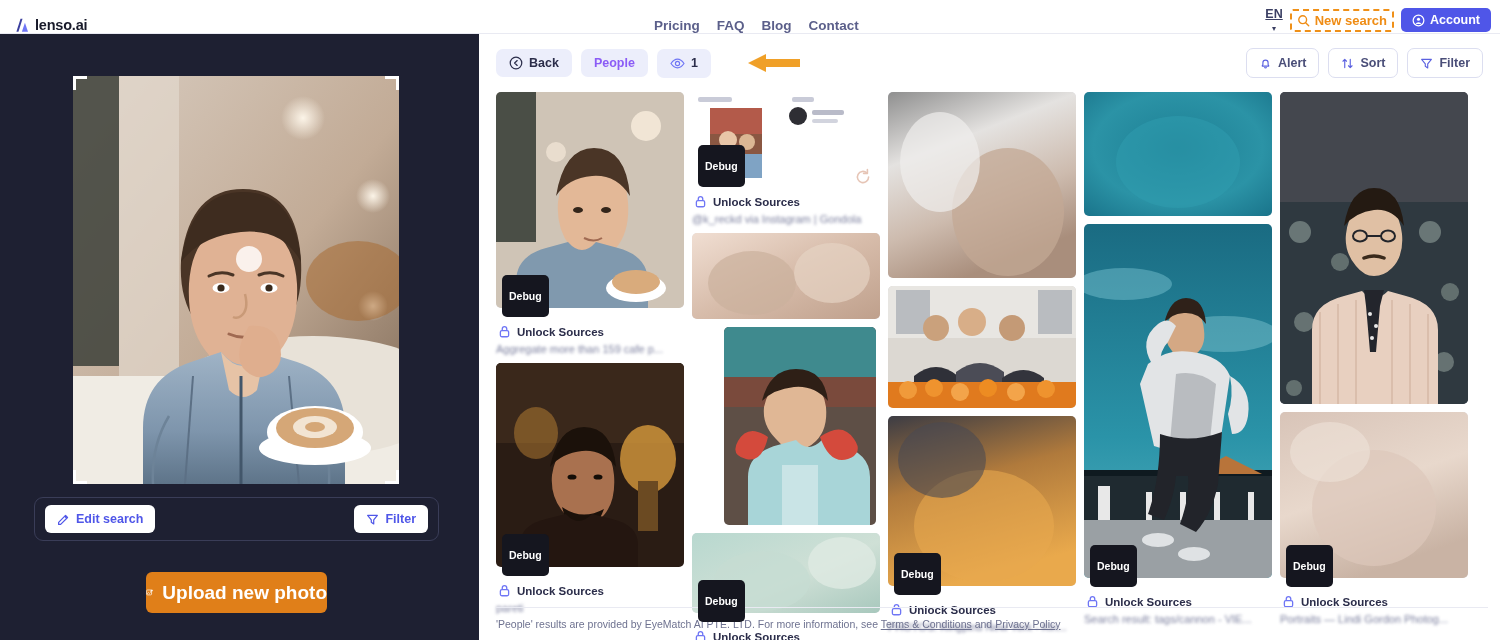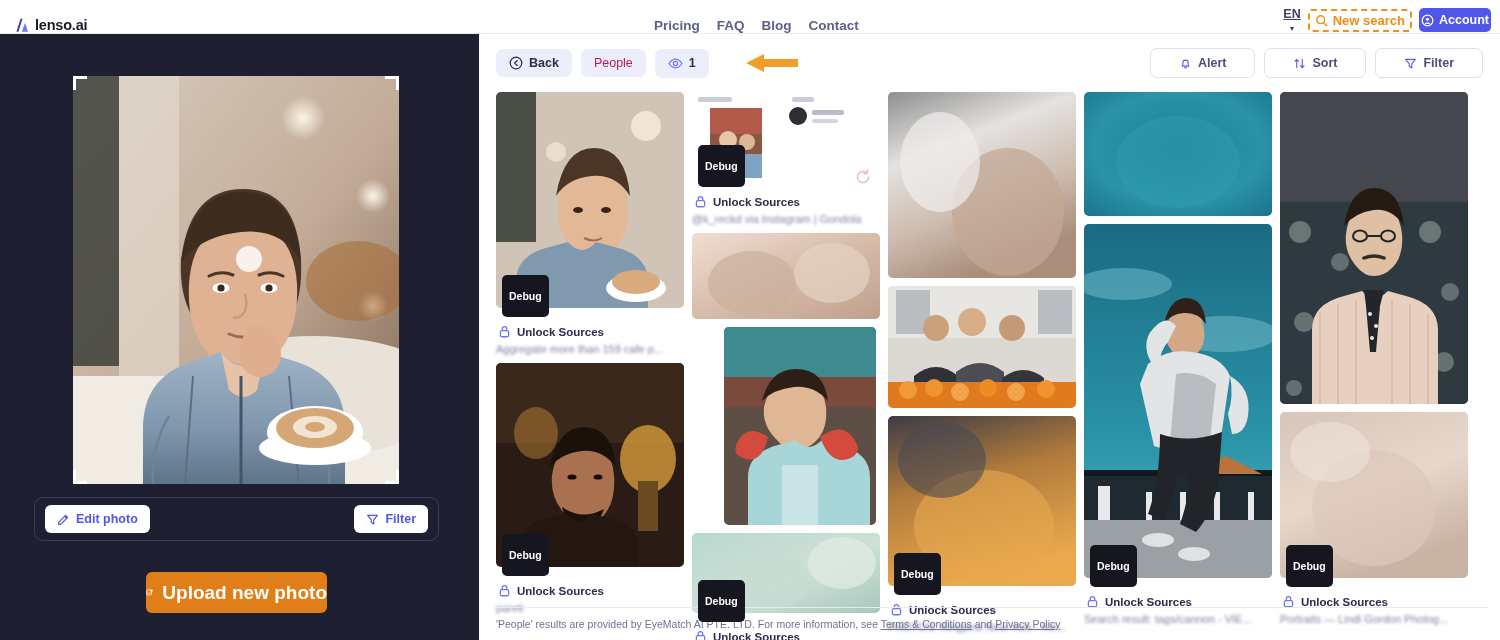--- a/index.html
+++ b/index.html
@@ -43,21 +43,21 @@
   .newsearch {
     display: flex; align-items: center; gap: 5px;
     background: #fff; border: none; cursor: pointer;
     padding: 1px 2px;
   }
   .newsearch-txt { font-size: 13px; font-weight: 700; color: #ef8c14; white-space: nowrap; }
 
   .account-btn {
     display: flex; align-items: center; gap: 5px;
     background: #4f56e8; border-radius: 5px;
-    padding: 5px 2px; cursor: pointer; border: none;
+    padding: 5px 11px; cursor: pointer; border: none;
   }
   .account-txt { font-size: 12.5px; font-weight: 700; color: #ffffff; white-space: nowrap; }
 
   
   .sidebar {
     position: absolute; top: 34px; left: 0;
     width: 479px; height: 606px;
     background: #1e2032;
   }
   .photo-frame {
@@ -106,30 +106,30 @@
   .toolbar {
     position: absolute; top: 0; left: 0; width: 1021px; height: 58px;
     display: flex; align-items: center; padding: 0 17px;
   }
   .tbtn {
     display: flex; align-items: center; gap: 6px;
     background: #eceefb; border: none; border-radius: 7px;
     padding: 7px 13px; cursor: pointer; margin-right: 9px;
   }
   .tbtn-txt { font-size: 12.5px; font-weight: 700; color: #2b2d4a; white-space: nowrap; }
-  .tbtn.plain .tbtn-txt { font-weight: 400; color: #be185d; }
+  .tbtn.plain .tbtn-txt { font-weight: 700; color: #8b5cf6; }
   .tbtn.count .tbtn-txt { font-weight: 700; color: #2b2d4a; }
 
   .arrow-wrap { margin-left: 6px; display: flex; align-items: center; }
 
   .toolbar-right { margin-left: auto; display: flex; align-items: center; gap: 9px; }
   .obtn {
     display: flex; align-items: center; gap: 6px;
     background: #fff; border: 1px solid #dcdef0; border-radius: 7px;
-    padding: 7px 28px; cursor: pointer;
+    padding: 7px 12px; cursor: pointer;
   }
   .obtn-txt { font-size: 12.5px; font-weight: 600; color: #4a4e78; white-space: nowrap; }
 
   
   .grid {
     position: absolute; top: 58px; left: 17px;
     width: 992px; height: 510px;
     display: flex; gap: 8px;
   }
   .col { width: 188px; display: flex; flex-direction: column; gap: 8px; }
@@ -289,21 +289,21 @@
   <div class="crop-corner crop-tr"></div>
   <div class="crop-corner crop-bl"></div>
   <div class="crop-corner crop-br"></div>
 
   <div class="tool-row">
     <button class="wbtn">
       <svg width="13" height="13" viewBox="0 0 16 16">
         <path d="M2 11.5 L2 14 L4.5 14 L13 5.5 L10.5 3 Z" fill="none" stroke="#4f56e8" stroke-width="1.5" stroke-linejoin="round"></path>
         <line x1="9.5" y1="4" x2="12" y2="6.5" stroke="#4f56e8" stroke-width="1.5"></line>
       </svg>
-      <span class="wbtn-txt">Edit photo</span>
+      <span class="wbtn-txt">Edit search</span>
     </button>
     <button class="wbtn">
       <svg width="13" height="13" viewBox="0 0 16 16">
         <path d="M2 3 L14 3 L9.5 8.5 L9.5 13.5 L6.5 11.5 L6.5 8.5 Z" fill="none" stroke="#4f56e8" stroke-width="1.5" stroke-linejoin="round"></path>
       </svg>
       <span class="wbtn-txt">Filter</span>
     </button>
   </div>
 
   <button class="upload-btn">

